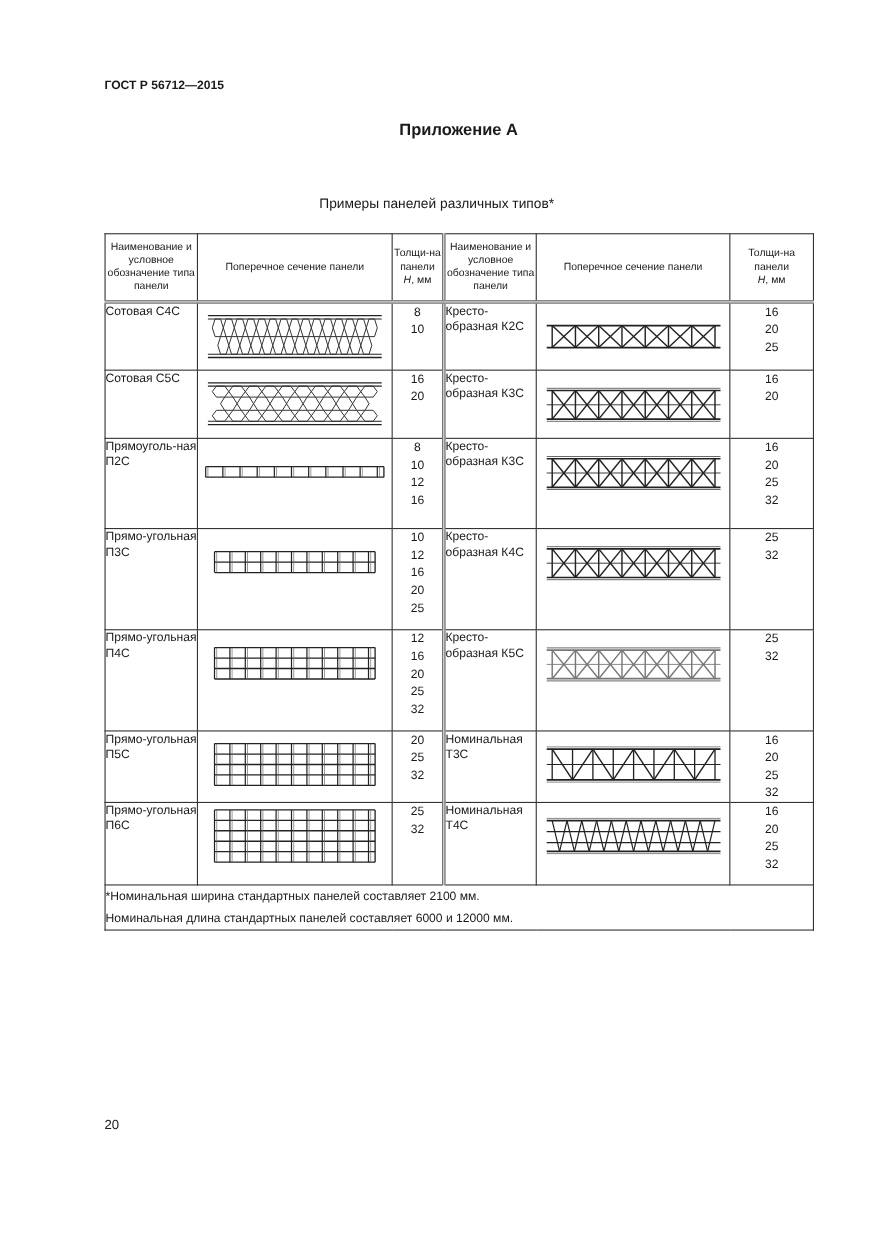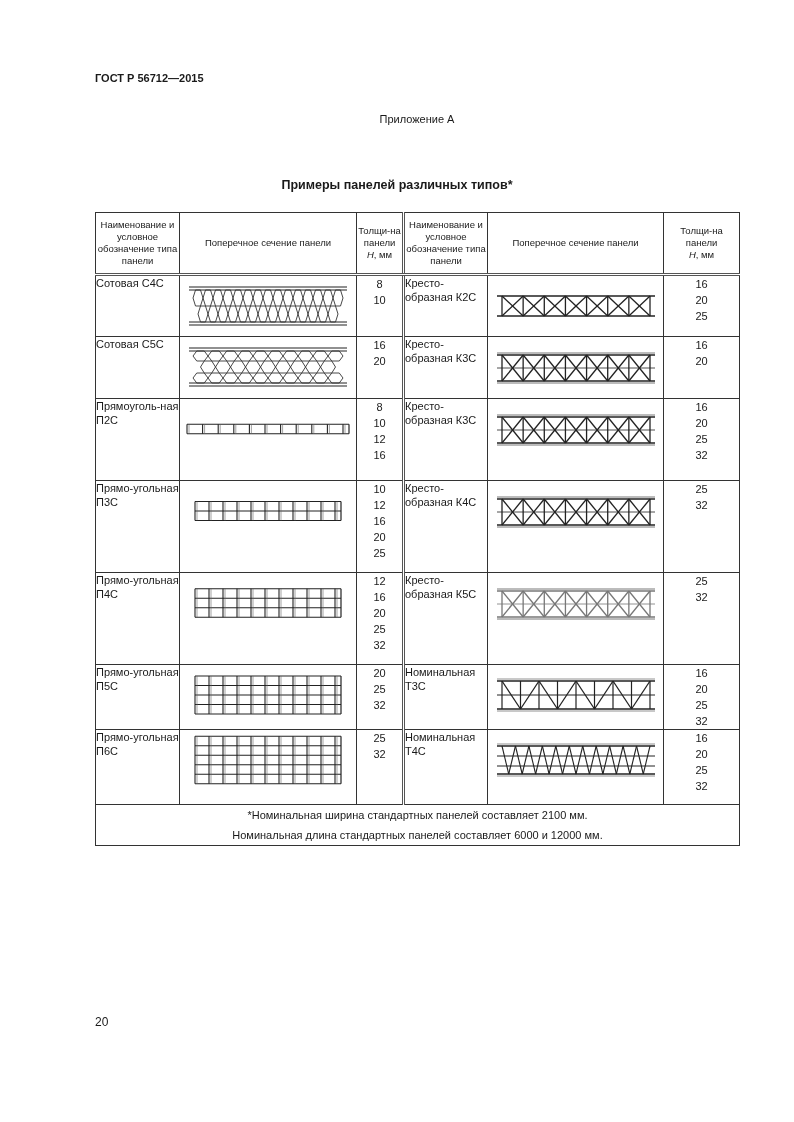--- a/index.html
+++ b/index.html
@@ -1,31 +1,31 @@
 <!DOCTYPE html>
 <html><head>
 <meta charset="utf-8">
 <style>
   html, body { margin: 0; padding: 0; background: #ffffff; }
   body { width: 794px; height: 1122px; position: relative; overflow: hidden;
          font-family: "Liberation Sans", sans-serif; color: #1a1a1a; }
   .doc-header { position: absolute; left: 95px; top: 72px; font-size: 11px; font-weight: bold; }
-  .appendix { position: absolute; left: 0; width: 100%; top: 112px; text-align: center; font-size: 11px; font-weight: normal; line-height: 14px; padding-left: 40px; box-sizing: border-box; }
-  .table-title { position: absolute; left: 0; width: 100%; top: 178px; text-align: center; font-size: 12.5px; font-weight: bold; box-sizing: border-box; }
+  .appendix { position: absolute; left: 0; width: 100%; top: 112px; text-align: center; font-size: 15px; font-weight: bold; line-height: 14px; padding-left: 40px; box-sizing: border-box; }
+  .table-title { position: absolute; left: 0; width: 100%; top: 178px; text-align: center; font-size: 12.5px; font-weight: normal; box-sizing: border-box; }
   table.panels { position: absolute; left: 95px; top: 212px; width: 644px; border-collapse: collapse; table-layout: fixed; }
   table.panels td, table.panels th { border: 1px solid #333; vertical-align: top; padding: 0; }
   table.panels th { font-weight: normal; font-size: 9.5px; line-height: 12px; text-align: center; vertical-align: middle; height: 60px; border-bottom: 3px double #555; }
   th.h-sec { font-size: 10px; }
   td.name { font-size: 11px; line-height: 14px; padding: 5px 4px 0 4px; }
   td.thk { font-size: 11px; text-align: center; line-height: 16px; padding-top: 4px; }
   td.thk span { display: block; }
   td.img { text-align: center; vertical-align: middle; }
   td.img svg { display: block; margin: 0 auto; }
   .sep-left { border-left: 3px double #555 !important; }
-  td.note { font-size: 11px; line-height: 20px; padding: 4px 0 4px 40px; text-align: center; }
+  td.note { font-size: 11px; line-height: 20px; padding: 4px 0 4px 40px; }
   .page-num { position: absolute; left: 95px; top: 1015px; font-size: 12px; }
 </style>
 </head>
 <body>
 
 <div class="doc-header">ГОСТ Р 56712—2015</div>
 <div class="appendix">
   <div>Приложение А</div>
 </div>
 <div class="table-title">Примеры панелей различных типов*</div>

